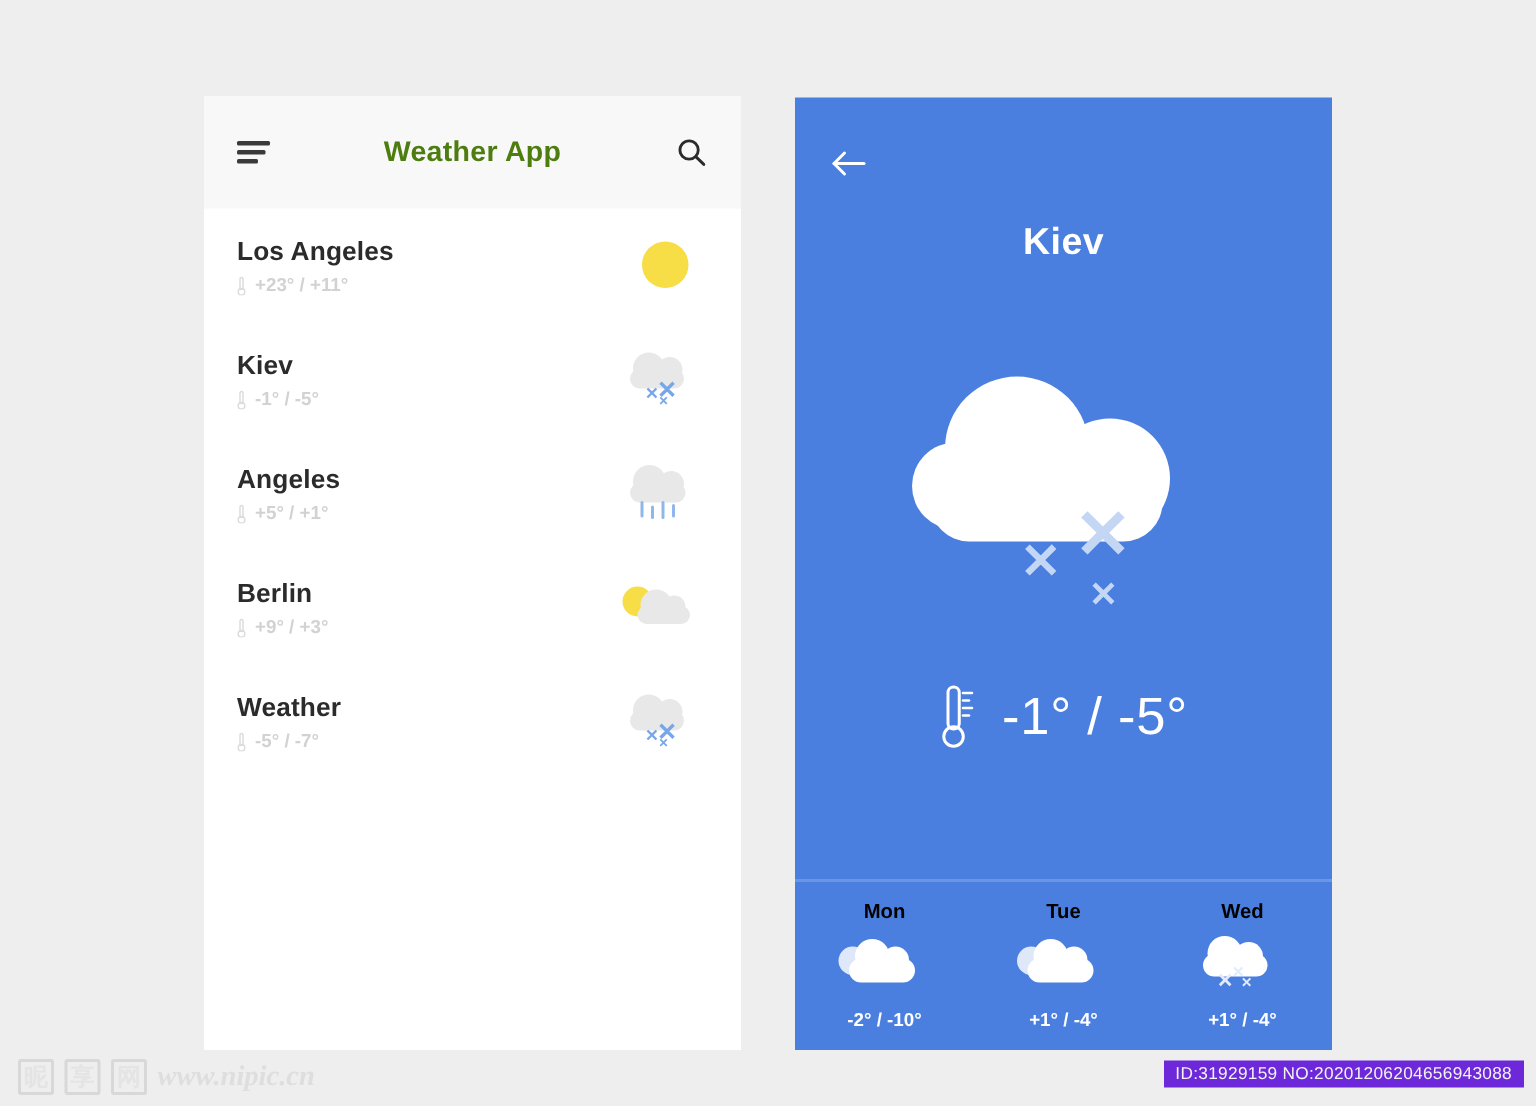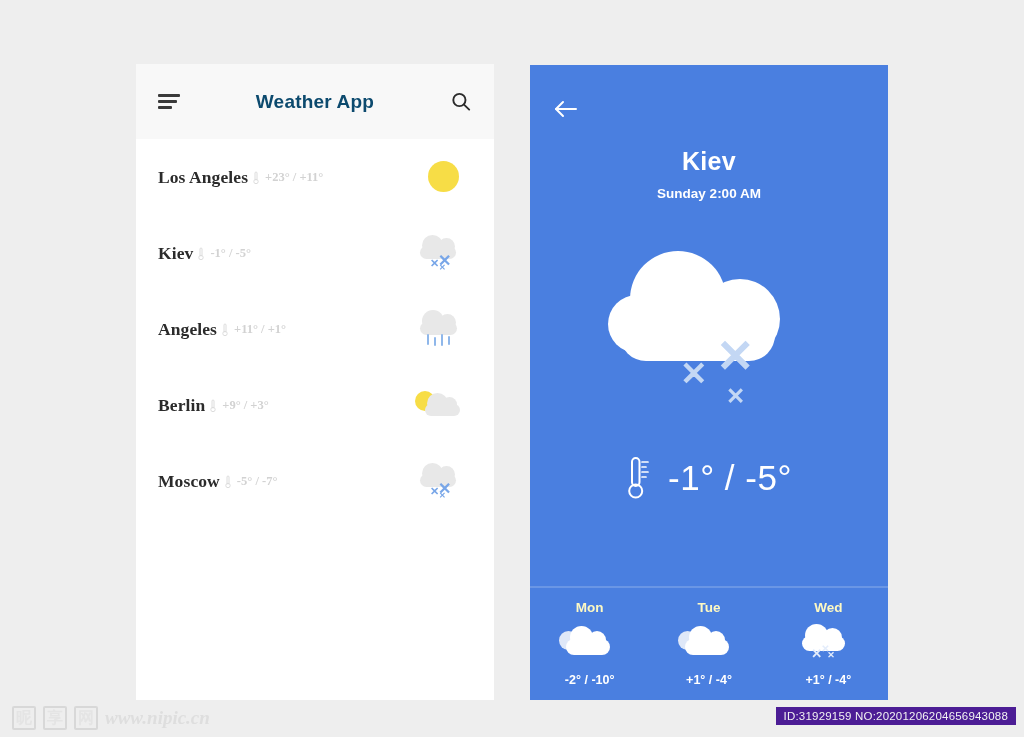--- a/index.html
+++ b/index.html
@@ -39,21 +39,21 @@
     background: #f8f8f8;
     display: flex;
     align-items: center;
     justify-content: space-between;
     padding: 0 22px;
     box-sizing: border-box;
   }
   #list-title {
     font-size: 19px;
     font-weight: 600;
-    color: #0c4a6e;
+    color: #4d7c0f;
     letter-spacing: .2px;
     position: absolute;
     left: 0; right: 0;
     text-align: center;
     pointer-events: none;
   }
   .hamburger {
     width: 22px;
     height: 15px;
     display: flex;
@@ -86,21 +86,21 @@
   .city-row {
     position: relative;
     height: 76px;
     padding: 0 22px;
     box-sizing: border-box;
     display: flex;
     align-items: center;
     justify-content: space-between;
     cursor: pointer;
   }
-  .city-text { display: flex; flex-direction: row; gap: 5px; font-family: Liberation Serif, serif; }
+  .city-text { display: flex; flex-direction: column; gap: 5px; }
   .city-name {
     font-size: 17.5px;
     font-weight: 700;
     color: #2b2b2b;
     letter-spacing: .1px;
   }
   .city-temp-line {
     display: flex;
     align-items: center;
     gap: 6px;
@@ -229,21 +229,21 @@
     box-sizing: border-box;
   }
   .fc-day {
     flex: 1 1 0;
     display: flex;
     flex-direction: column;
     align-items: center;
     gap: 4px;
     cursor: pointer;
   }
-  .fc-label { color: #fef9c3; font-size: 13.5px; font-weight: 600; }
+  .fc-label { color: #000000; font-size: 13.5px; font-weight: 600; }
   .fc-icon { width: 66px; height: 48px; position: relative; }
   .fc-temp { color: #ffffff; font-size: 12.5px; font-weight: 600; margin-top: 2px; }
   .fc-cloud { position: absolute; background: #ffffff; border-radius: 50%; }
   .fc-cloud.base { border-radius: 14px; }
   .fc-cloud.dim { background: #dfe8f8; }
   .fc-x { position: absolute; color: #e3ecfb; font-weight: 700; line-height: 1; }
 
   
   #wm-bar {
     position: absolute;
@@ -276,21 +276,21 @@
     color: #dedede;
     font-size: 19px;
     font-style: italic;
     font-weight: 700;
     font-family: "Liberation Serif", serif;
   }
   #wm-id {
     position: absolute;
     right: 8px;
     top: 7px;
-    background: #4c1d95;
+    background: #6d28d9;
     color: #f2f2f2;
     font-size: 11.5px;
     padding: 3px 8px;
     letter-spacing: .2px;
     white-space: nowrap;
   }
 </style>
 </head>
 <body>
 
@@ -355,21 +355,21 @@
 
 
       <div class="city-row">
         <div class="city-text">
           <div class="city-name">Angeles</div>
           <div class="city-temp-line">
             <svg class="mini-thermo" viewBox="0 0 6 13">
               <rect x="2" y="1" width="2" height="8" rx="1" fill="none" stroke="#dcdcdc" stroke-width="1"></rect>
               <circle cx="3" cy="10.5" r="2.2" fill="none" stroke="#dcdcdc" stroke-width="1"></circle>
             </svg>
-            <span>+11° / +1°</span>
+            <span>+5° / +1°</span>
           </div>
         </div>
         <div class="row-icon">
           <div class="g-cloud" style="left:12px; top:5px; width:22px; height:22px;"></div>
           <div class="g-cloud" style="left:29px; top:9px; width:17px; height:17px;"></div>
           <div class="g-cloud base" style="left:10px; top:17px; width:37px; height:13px;"></div>
           <div class="rain-drop" style="left:17px; top:29px; height:11px;"></div>
           <div class="rain-drop" style="left:24px; top:32px; height:9px;"></div>
           <div class="rain-drop" style="left:31px; top:29px; height:12px;"></div>
           <div class="rain-drop" style="left:38px; top:31px; height:9px;"></div>
@@ -390,21 +390,21 @@
         <div class="row-icon">
           <div class="sun-dot" style="left:5px; top:10px; width:20px; height:20px;"></div>
           <div class="g-cloud" style="left:17px; top:12px; width:21px; height:21px;"></div>
           <div class="g-cloud" style="left:32px; top:16px; width:15px; height:15px;"></div>
           <div class="g-cloud base" style="left:15px; top:23px; width:35px; height:12px;"></div>
         </div>
       </div>
 
       <div class="city-row">
         <div class="city-text">
-          <div class="city-name">Moscow</div>
+          <div class="city-name">Weather</div>
           <div class="city-temp-line">
             <svg class="mini-thermo" viewBox="0 0 6 13">
               <rect x="2" y="1" width="2" height="8" rx="1" fill="none" stroke="#dcdcdc" stroke-width="1"></rect>
               <circle cx="3" cy="10.5" r="2.2" fill="none" stroke="#dcdcdc" stroke-width="1"></circle>
             </svg>
             <span>-5° / -7°</span>
           </div>
         </div>
         <div class="row-icon">
           <div class="g-cloud" style="left:12px; top:6px; width:21px; height:21px;"></div>
@@ -422,21 +422,20 @@
   <div id="detail-phone">
 
     <div id="back-arrow">
       <svg viewBox="0 0 26 22" width="26" height="22">
         <line x1="24" y1="11" x2="4" y2="11" stroke="#ffffff" stroke-width="2" stroke-linecap="round"></line>
         <polyline points="11,4 4,11 11,18" fill="none" stroke="#ffffff" stroke-width="2" stroke-linecap="round" stroke-linejoin="round"></polyline>
       </svg>
     </div>
 
     <div id="detail-city">Kiev</div>
-    <div id="detail-time">Sunday 2:00 AM</div>
 
     <div id="hero">
       <div class="w-cloud" style="left:22px; top:0px; width:96px; height:96px;"></div>
       <div class="w-cloud" style="left:92px; top:28px; width:80px; height:80px;"></div>
       <div class="w-cloud" style="left:0px; top:44px; width:58px; height:58px;"></div>
       <div class="w-cloud base" style="left:12px; top:58px; width:155px; height:52px;"></div>
       <div class="big-x" style="left:108px; top:82px; font-size:46px;">✕</div>
       <div class="big-x" style="left:72px; top:106px; font-size:33px;">✕</div>
       <div class="big-x" style="left:118px; top:134px; font-size:23px;">✕</div>
     </div>

